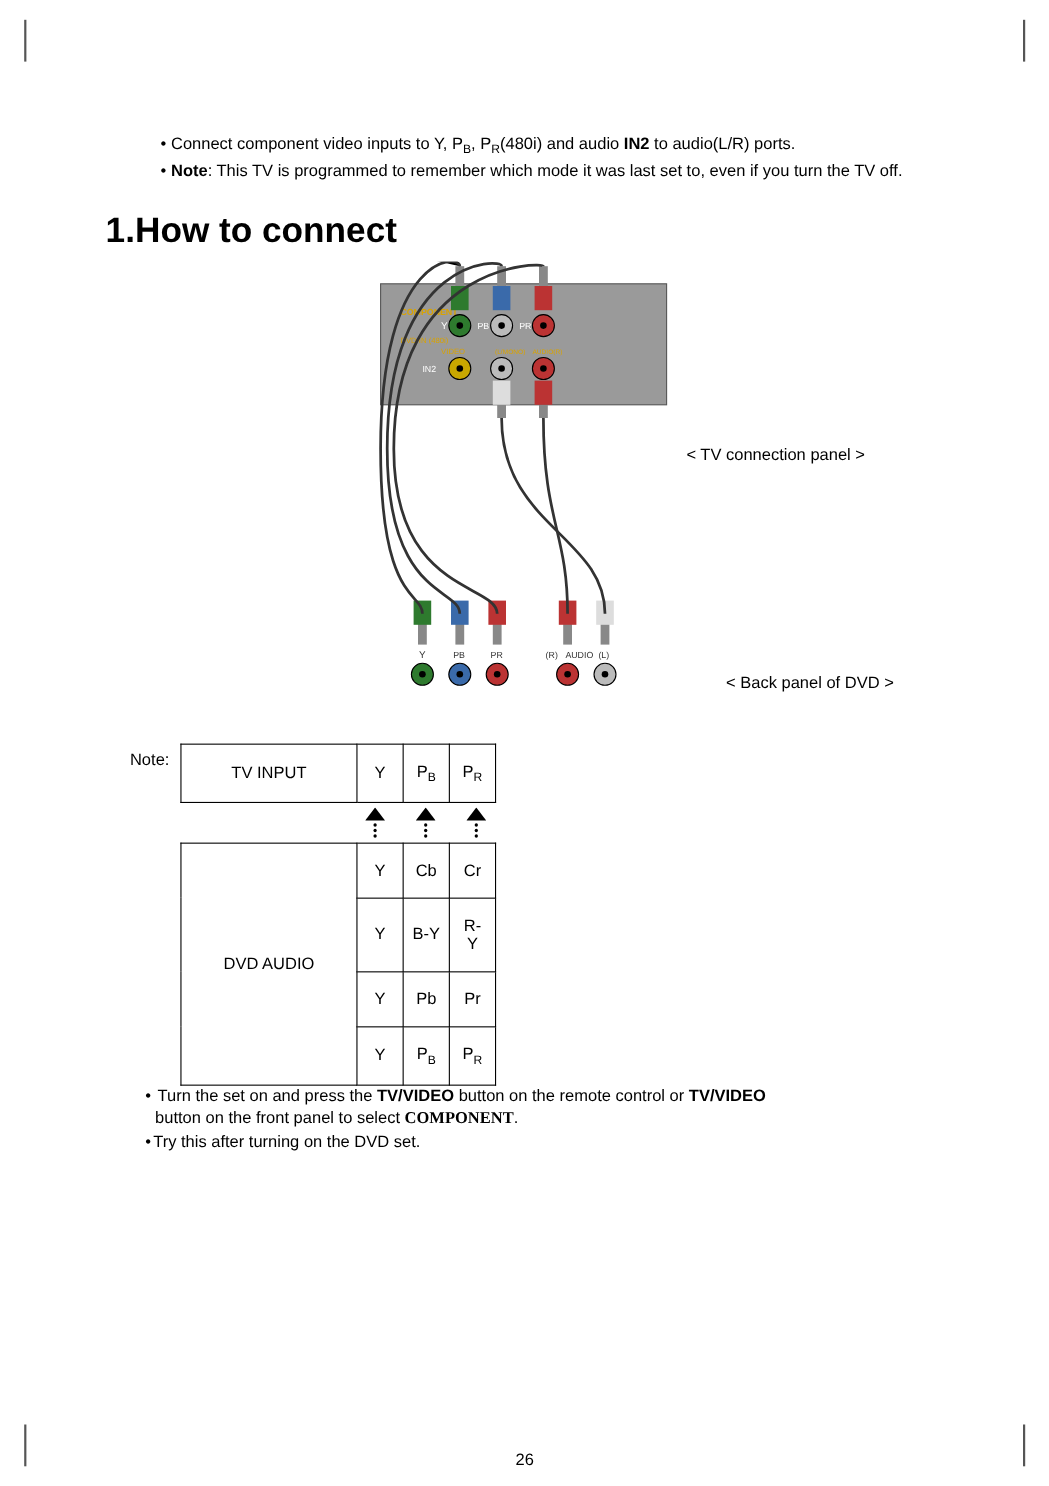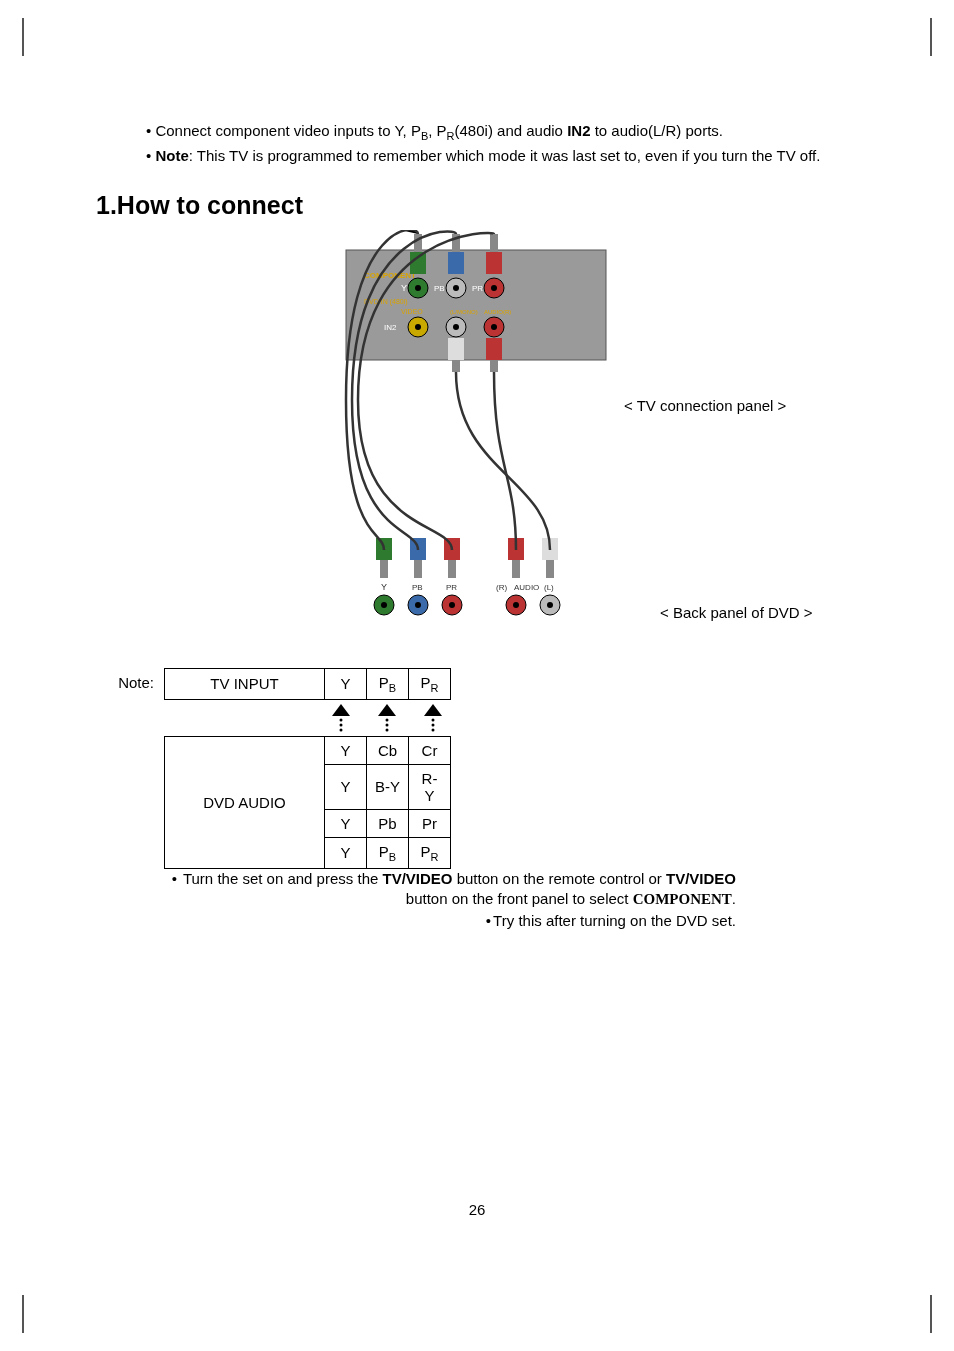--- a/index.html
+++ b/index.html
@@ -32,46 +32,46 @@
     display: flex; align-items: center; padding-left: 20px;
   }
   .title-bar .blue-block span {
     color: #fff; font-size: 28px; font-weight: bold; letter-spacing: 0.3px;
   }
 
   .intro { padding: 0 0 0 50px; font-size: 15px; line-height: 1.45; }
   .intro li { list-style: none; }
   .intro .bullet::before { content: "• "; }
 
-  h2.section { font-size: 25px; font-weight: bold; margin: 24px 0 10px 0; }
+  h2.section { font-size: 32px; font-weight: bold; margin: 24px 0 10px 0; }
 
   .diagram-wrap { position: relative; height: 430px; }
   .diagram-svg { position: absolute; left: 210px; top: 0; }
 
   .tv-panel-label { position: absolute; left: 528px; top: 167px; font-size: 15px; }
   .dvd-panel-label { position: absolute; left: 564px; top: 358px; font-size: 15px; margin-top: 16px; }
 
   .note-row { display: flex; align-items: flex-start; margin-top: 8px; }
   .note-label { width: 68px; font-weight: normal; font-size: 15px; padding-top: 6px; text-align: right; padding-right: 10px; }
   .note-tables { }
 
   table.sig { border-collapse: collapse; }
   table.sig td, table.sig th {
     border: 1px solid #000; text-align: center; font-size: 15px;
-    padding: 5px 8px; background: #fff;
+    padding: 16px 8px; background: #fff;
   }
   table.sig .label-cell { width: 160px; }
   table.sig .val { width: 42px; }
   .sub { font-size: 11px; vertical-align: sub; }
 
   .arrow-row { display: flex; padding-left: 168px; gap: 28px; margin: 4px 0 4px 0; }
   .arrow-row svg { display: block; }
 
   .howto-list { padding-left: 36px; font-size: 15px; line-height: 1.35; max-width: 640px; }
-  .howto-list li { list-style: none; text-indent: -9px; padding-left: 9px; margin-bottom: 2px; text-align: right; }
+  .howto-list li { list-style: none; text-indent: -9px; padding-left: 9px; margin-bottom: 2px; }
   .howto-list li::before { content: "•"; padding-right: 2px; }
 
   .page-num { text-align: center; font-size: 15px; margin-top: 270px; }
 </style>
 </head>
 <body>
 
 <div class="crop-top-left"></div>
 <div class="crop-top-right"></div>
 <div class="crop-bot-left"></div>

